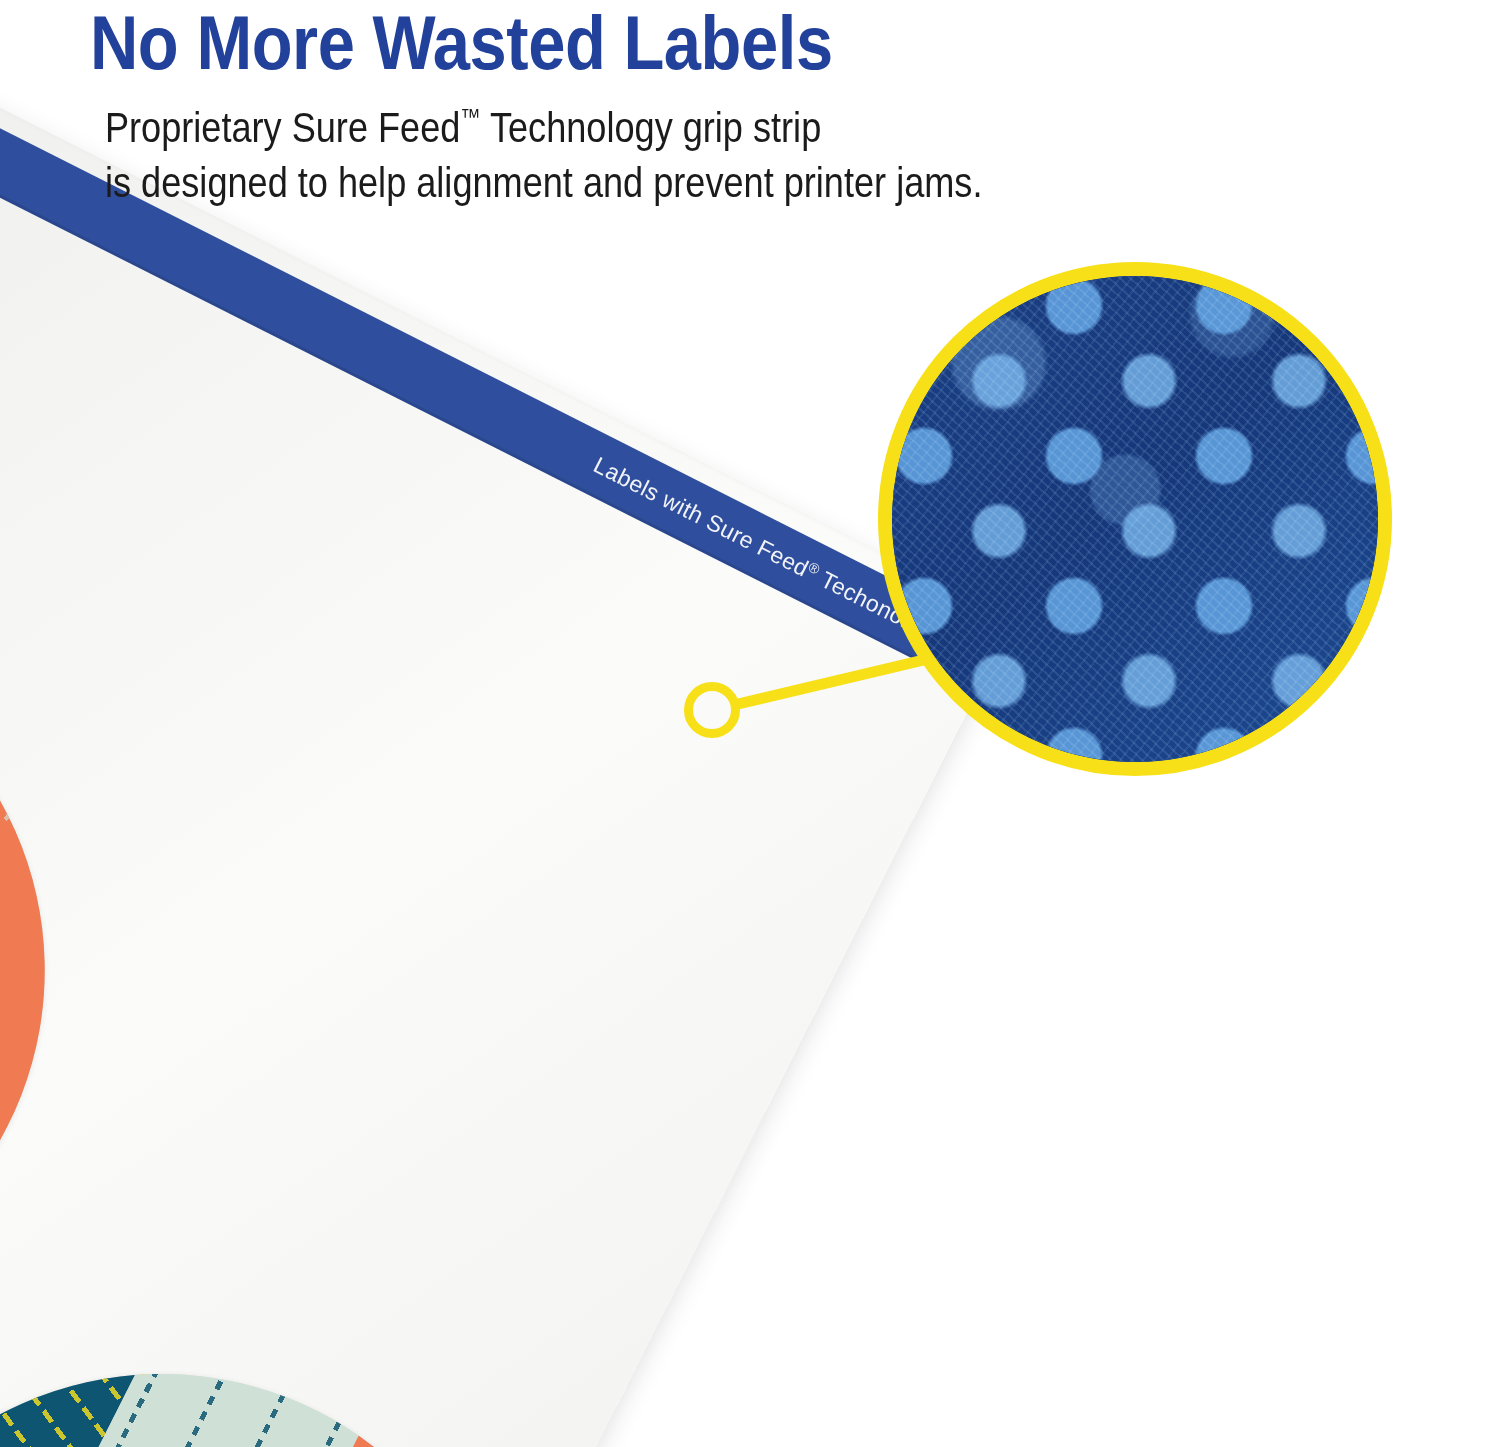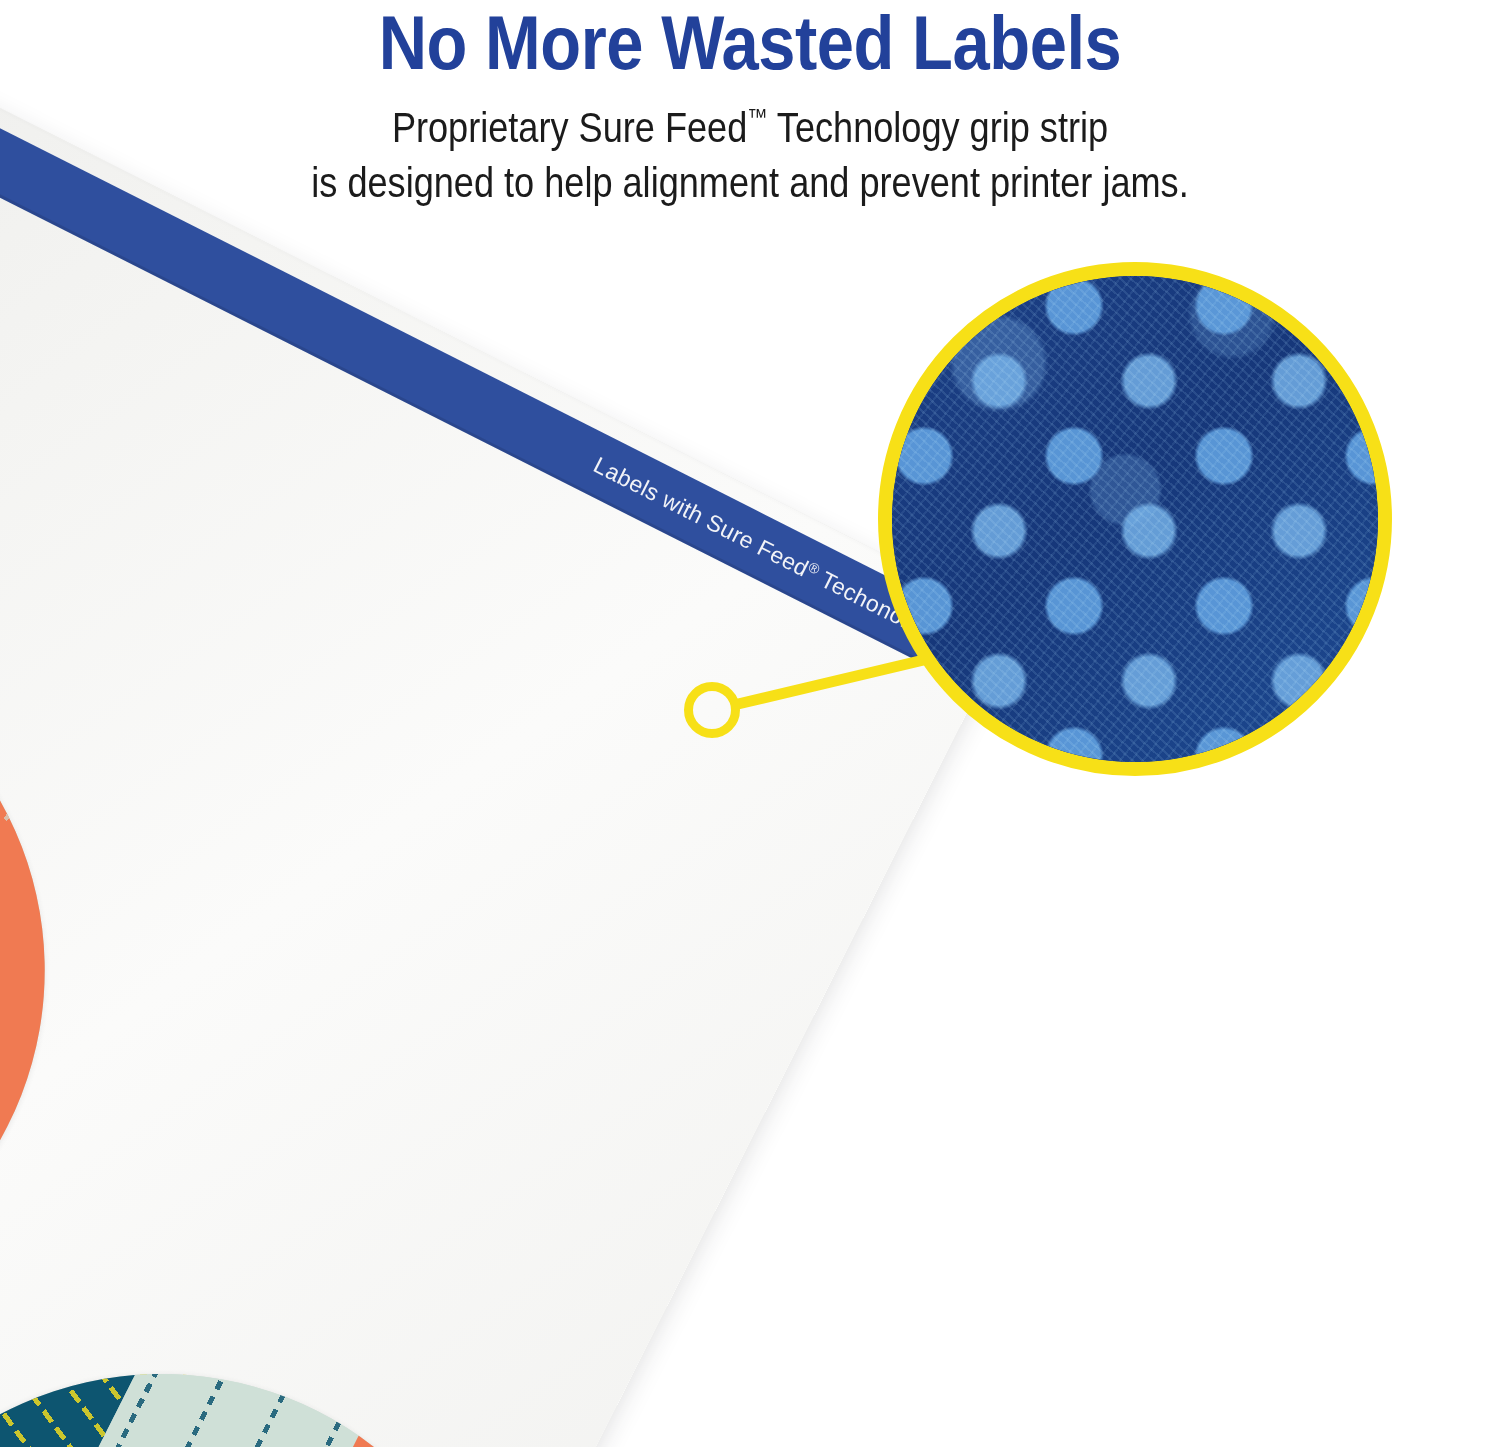--- a/index.html
+++ b/index.html
@@ -16,21 +16,20 @@
     overflow: hidden;
     font-family: "Liberation Sans", "DejaVu Sans", sans-serif;
   }
 
   
   .headline-block {
     position: absolute;
     left: 0;
     top: 0;
     width: 1500px;
-    text-align: center;
     z-index: 60;
   }
   .headline {
     font-size: 76px;
     font-weight: 700;
     color: #22419a;
     letter-spacing: -0.5px;
     line-height: 1.02;
     margin: 4px 0 0 0;
     transform: scaleX(0.88);

